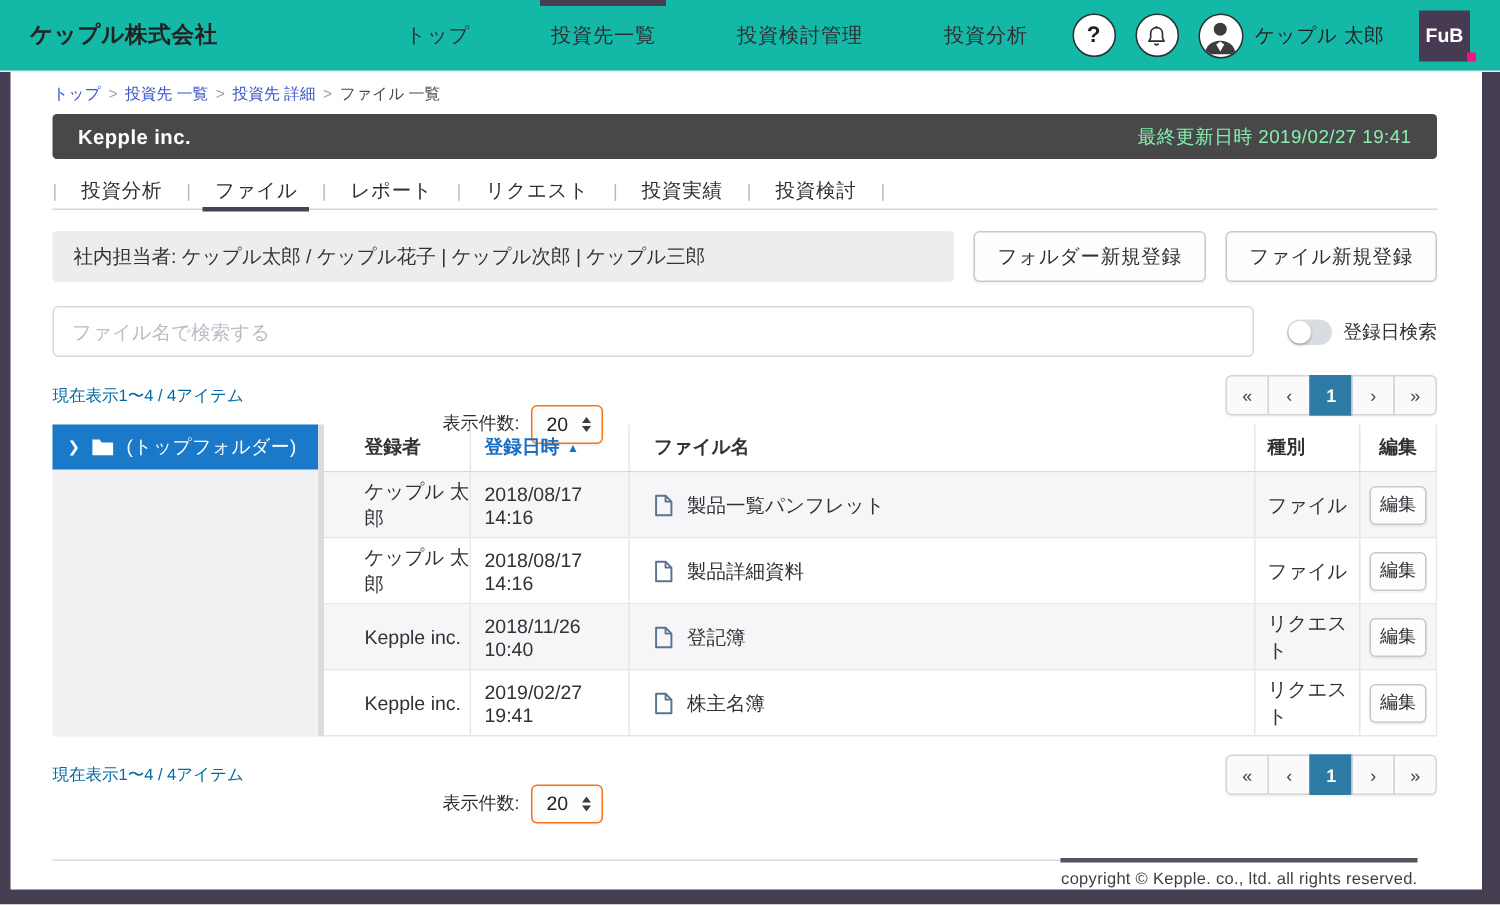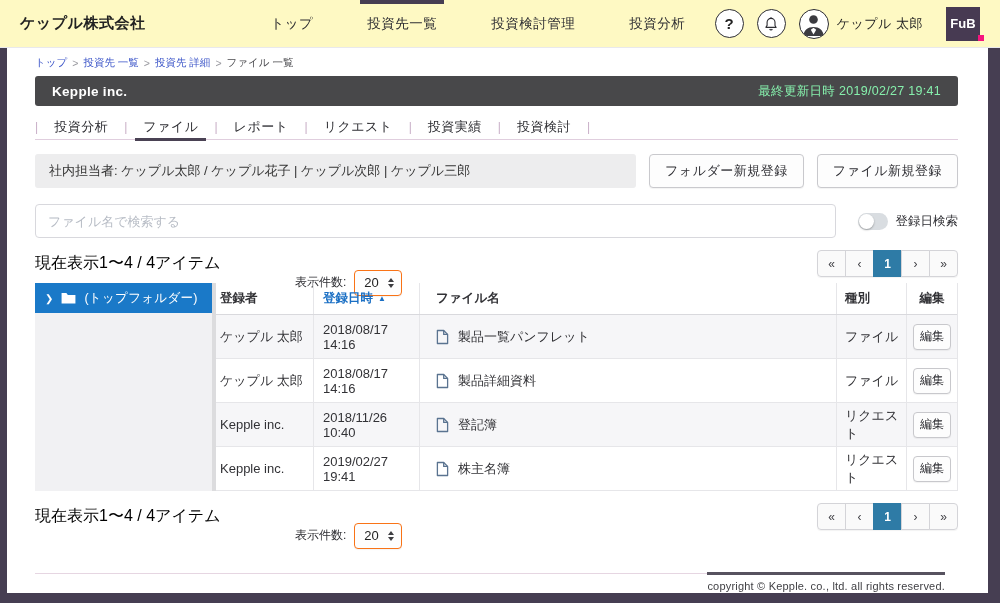--- a/index.html
+++ b/index.html
@@ -3,21 +3,21 @@
 <meta charset="utf-8">
 <style>
   * { box-sizing: border-box; margin: 0; padding: 0; }
   html,body { width:1000px; height:603px; overflow:hidden; }
   body { font-family: "Liberation Sans", "DejaVu Sans", sans-serif; color:#333; }
 
   .frame { width:1000px; height:603px; background:#463e52; padding:0 12px 10px 7px; }
   .page  { background:#fff; width:100%; height:100%; display:flex; flex-direction:column; }
 
   
-  .app-header { margin:0 -12px 0 -7px; background:#fef9c3; height:48px; display:flex; align-items:center;
+  .app-header { margin:0 -12px 0 -7px; background:#14b8a6; height:48px; display:flex; align-items:center;
                 padding:0 20px 0 20px; border-bottom:1px solid #e9e9ec; position:relative; z-index:3; }
   .brand { font-size:15px; font-weight:700; color:#222; letter-spacing:.5px; cursor:pointer; }
   .main-nav { display:flex; margin-left:118px; gap:40px; height:48px; }
   .nav-item { position:relative; display:flex; align-items:center; height:48px; font-size:13.5px;
               color:#2e2e33; padding:0 7px; cursor:pointer; letter-spacing:.5px; }
   .nav-item.active::before { content:''; position:absolute; top:0; left:0; right:0; height:4px; background:#463e52; }
   .header-right { margin-left:auto; display:flex; align-items:center; gap:13px; }
   .icon-circle { width:29px; height:29px; border:1.5px solid #2d2d32; border-radius:50%;
                  display:flex; align-items:center; justify-content:center; cursor:pointer; background:#fff; }
   .help-glyph { font-size:15px; font-weight:700; color:#222; }
@@ -60,21 +60,21 @@
                   font-size:13px; color:#0f172a; font-family:inherit; outline:none; }
   .search-input::placeholder { color:#b7bcc5; }
   .toggle-wrap { display:flex; align-items:center; gap:8px; margin-left:22px; }
   .toggle { width:30px; height:17px; border-radius:9px; background:#d9dde1; position:relative; cursor:pointer; }
   .toggle .knob { position:absolute; left:1px; top:1px; width:15px; height:15px; border-radius:50%;
                   background:#fff; box-shadow:0 1px 2px rgba(0,0,0,.3); }
   .toggle-label { font-size:12.5px; color:#2e2e33; }
 
   .controls-row { margin-top:12px; display:flex; align-items:center; height:27px; }
   .controls-row.bottom { margin-top:12px; }
-  .count-text { font-size:16px; color:#000000; width:225px; }
+  .count-text { font-size:11px; color:#0369a1; width:225px; }
   .perpage { display:flex; align-items:center; gap:8px; margin-left:35px;margin-top:38px; }
   .pp-label { font-size:12px; color:#2e2e33; }
   .pp-select { display:flex; align-items:center; width:48px; height:26px; border:1px solid #f97316;
                border-radius:4px; background:#fdfdfd; padding:0 7px 0 9px; justify-content:space-between;
                cursor:pointer; box-shadow:0 1px 1px rgba(0,0,0,.05); }
   .pp-value { font-size:13px; color:#222; }
   .spin { display:flex; flex-direction:column; gap:2px; }
   .spin i { display:block; width:0; height:0; border-left:3.5px solid transparent; border-right:3.5px solid transparent; }
   .spin .up { border-bottom:4.5px solid #3c3c40; }
   .spin .dn { border-top:4.5px solid #3c3c40; }
@@ -98,21 +98,21 @@
 
   .file-table { flex:1; display:flex; flex-direction:column; border-right:1px solid #e6e6e9; }
   .thead, .trow { display:grid; grid-template-columns:98px 106px 1fr 70px 50px; }
   .thead { height:32px; border-bottom:1px solid #d9d9dd; }
   .trow { height:44px; border-bottom:1px solid #e6e6e9; cursor:pointer; }
   .trow.odd { background:#f6f6f8; }
   .trow.even { background:#fff; }
   .th, .td { display:flex; align-items:center; font-size:13px; color:#323236; border-right:1px solid #e6e6e9; }
   .th { font-weight:700; font-size:12.5px; }
   .th:last-child, .td:last-child { border-right:none; }
-  .c-reg { padding-left:4px; }
+  .c-reg { padding-left:27px; }
   .c-date { padding-left:9px; }
   .c-file { padding-left:16px; gap:9px; }
   .c-type { padding-left:8px; }
   .c-edit { justify-content:center; }
   .th.c-date { color:#1a6fc4; }
   .sort-arrow { font-size:8px; color:#1a6fc4; margin-left:5px; }
   .doc-icon { flex:none; }
   .edit-btn { width:38px; height:26px; background:#fdfdfd; border:1px solid #c8c8cc; border-radius:4px;
               font-size:12px; color:#2e2e33; cursor:pointer; font-family:inherit;
               box-shadow:0 1px 1px rgba(0,0,0,.05); }

